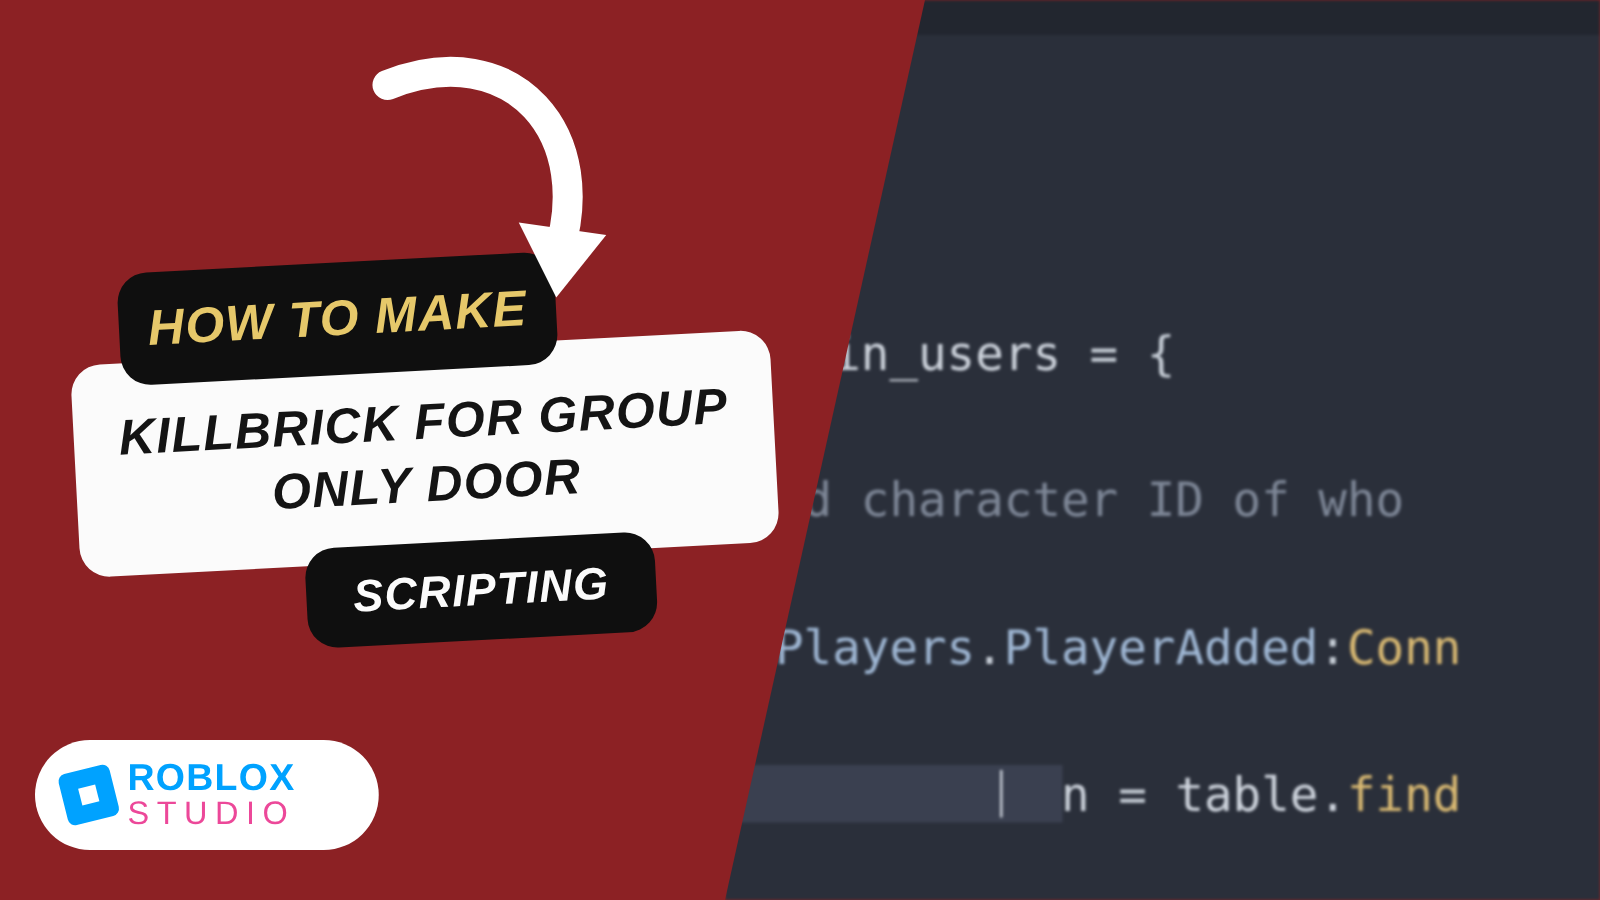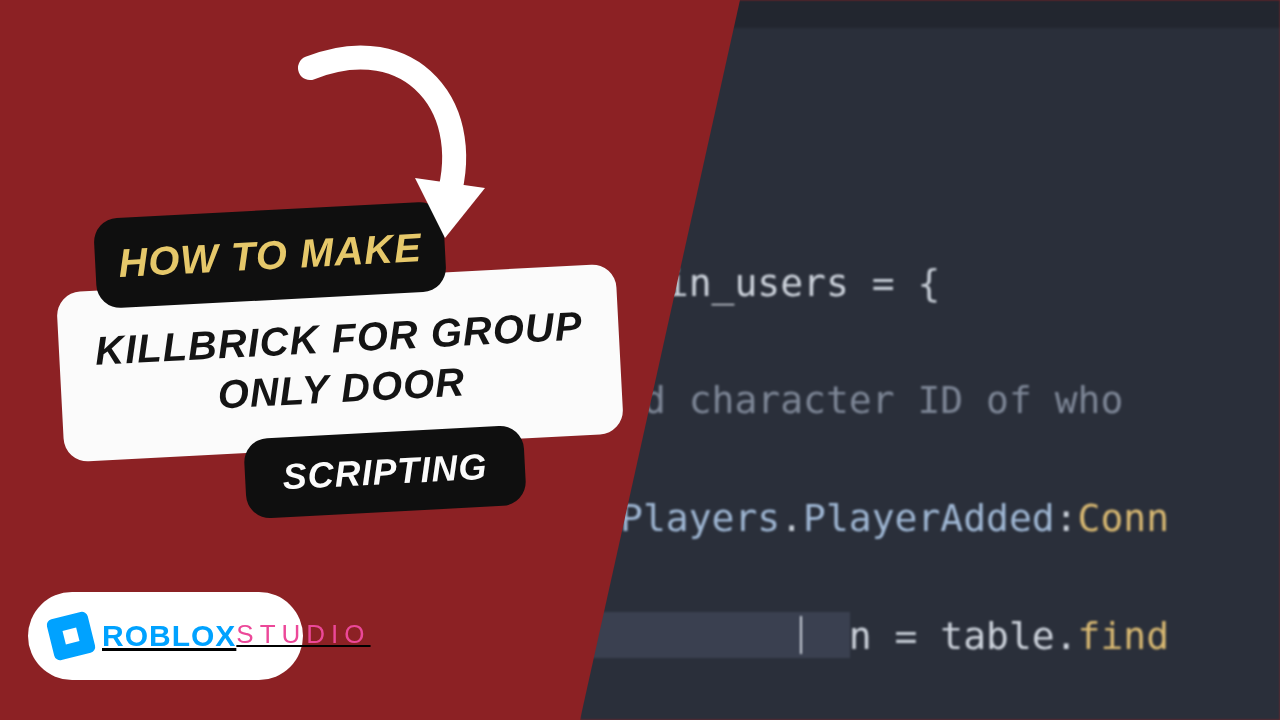--- a/index.html
+++ b/index.html
@@ -132,24 +132,23 @@
     content: "";
     position: absolute;
     left: 14px;
     top: 14px;
     width: 14px;
     height: 14px;
     background: #fff;
   }
   .studio-text {
     display: flex;
-    flex-direction: row;
+    flex-direction: column;
     line-height: 0.95;
     font-style: normal;
-    text-decoration: underline;
   }
   .studio-text .line1 {
     color: #00a2ff;
     font-weight: 900;
     font-size: 30px;
     letter-spacing: 1px;
   }
   .studio-text .line2 {
     color: #ec4899;
     font-weight: 400;

